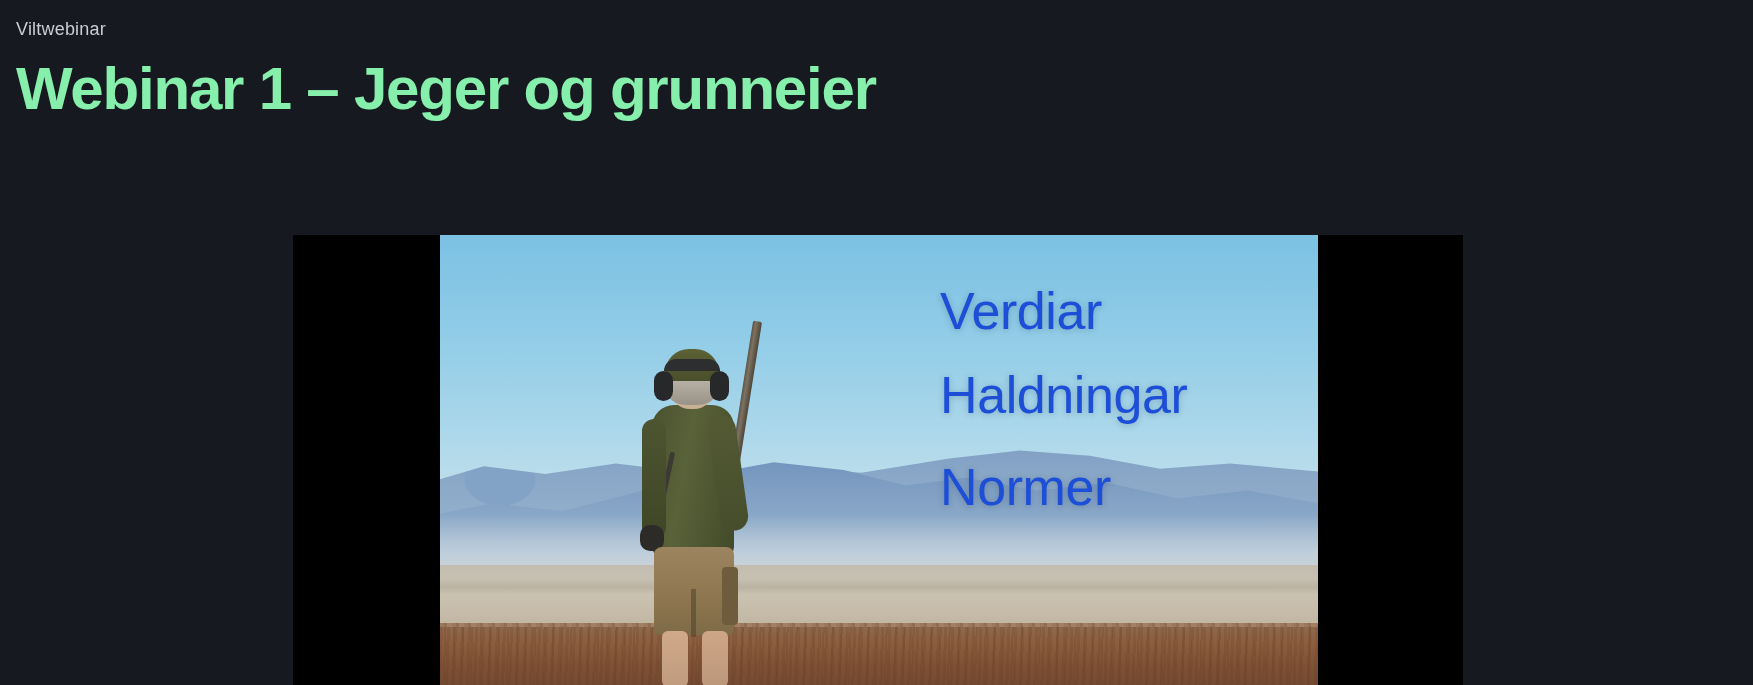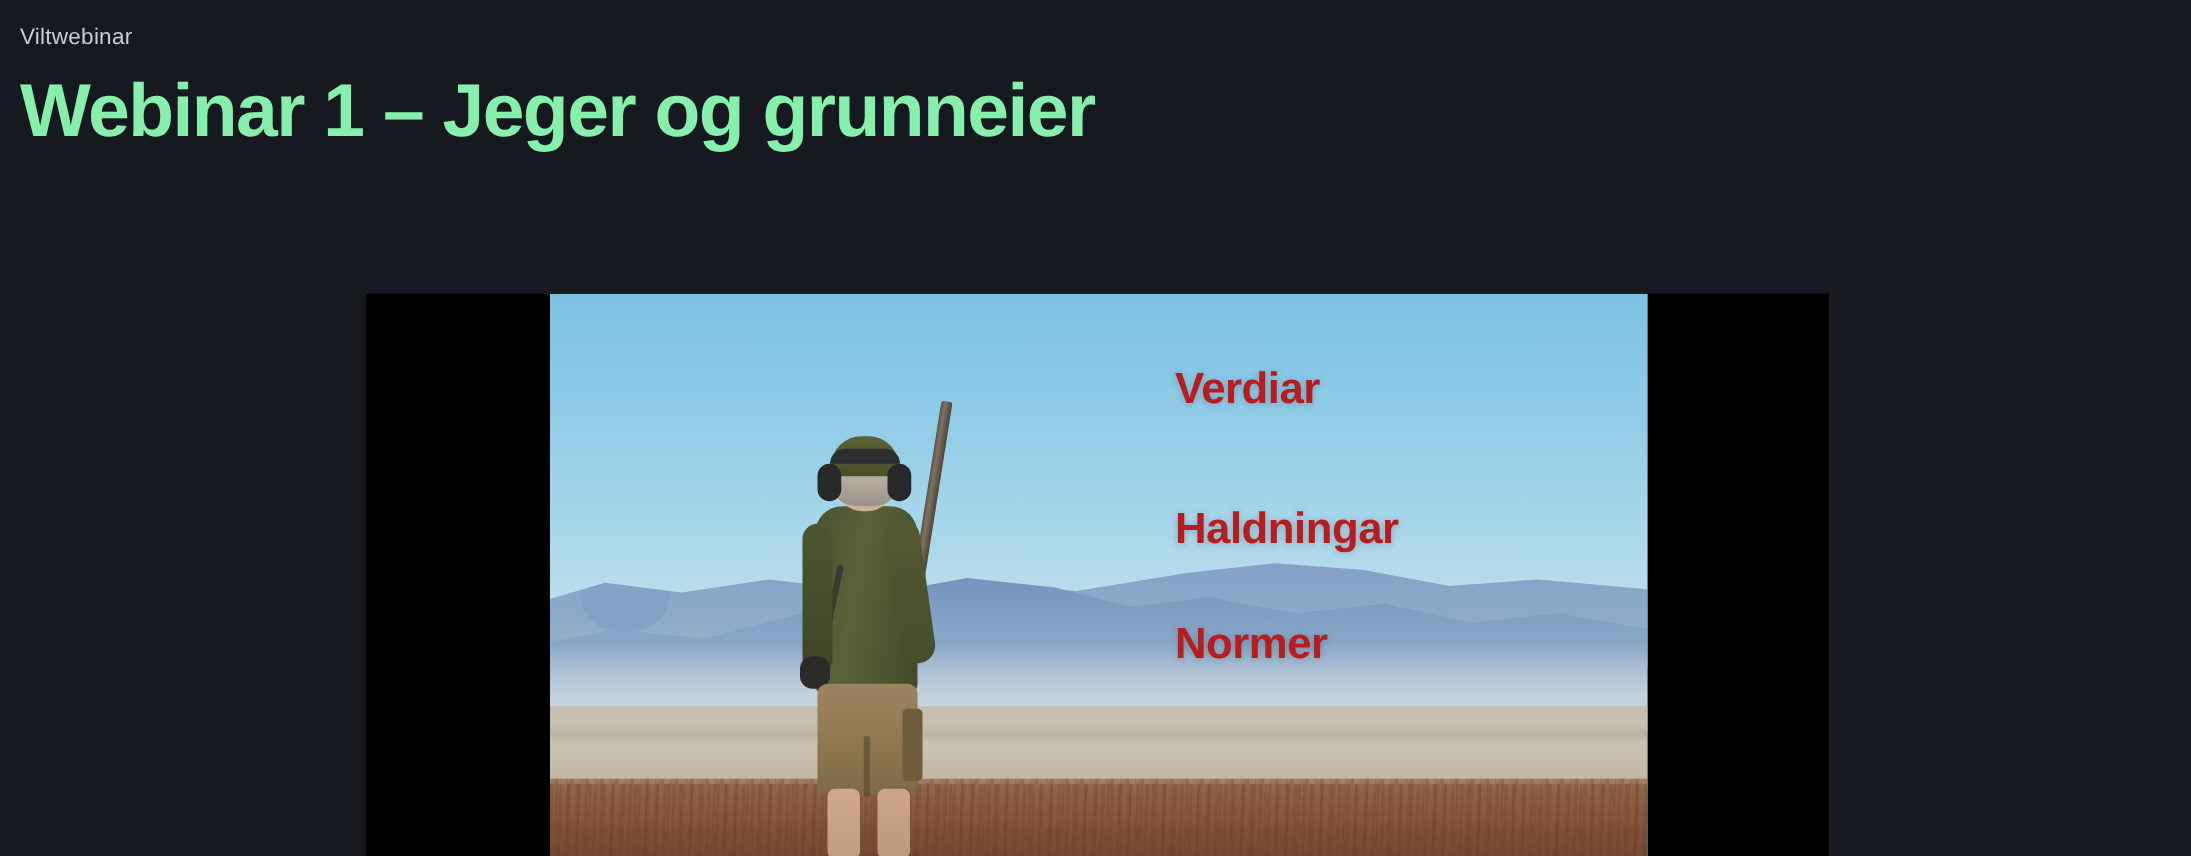--- a/index.html
+++ b/index.html
@@ -99,24 +99,24 @@
     background:rgba(80,66,42,.55);}
   .h-leg-l{position:absolute;left:24px;top:312px;width:26px;height:56px;
     background:linear-gradient(180deg,#d0a98a 0%,#c09b7d 100%);border-radius:6px;}
   .h-leg-r{position:absolute;left:64px;top:312px;width:26px;height:56px;
     background:linear-gradient(180deg,#cda687 0%,#bd977a 100%);border-radius:6px;}
   .h-pouch{position:absolute;left:84px;top:248px;width:16px;height:58px;
     background:#6f5c3d;border-radius:4px;}
 
   
   .words{position:absolute;left:500px;top:52px;width:330px;}
-  .word{color:#b91c1c;font-weight:700;font-size:35px;line-height:48px;
+  .word{color:#1d4ed8;font-weight:400;font-size:52px;line-height:48px;
     letter-spacing:-.4px;text-shadow:0 1px 6px rgba(40,60,80,.28);}
   .w1{margin-top:0;}
-  .w2{margin-top:64px;}
+  .w2{margin-top:36px;}
   .w3{margin-top:44px;}
 </style>
 </head>
 <body>
 
 <div class="page">
 
   <div class="header">
     <div class="eyebrow">Viltwebinar</div>
     <div class="title">Webinar 1 – Jeger og grunneier</div>

